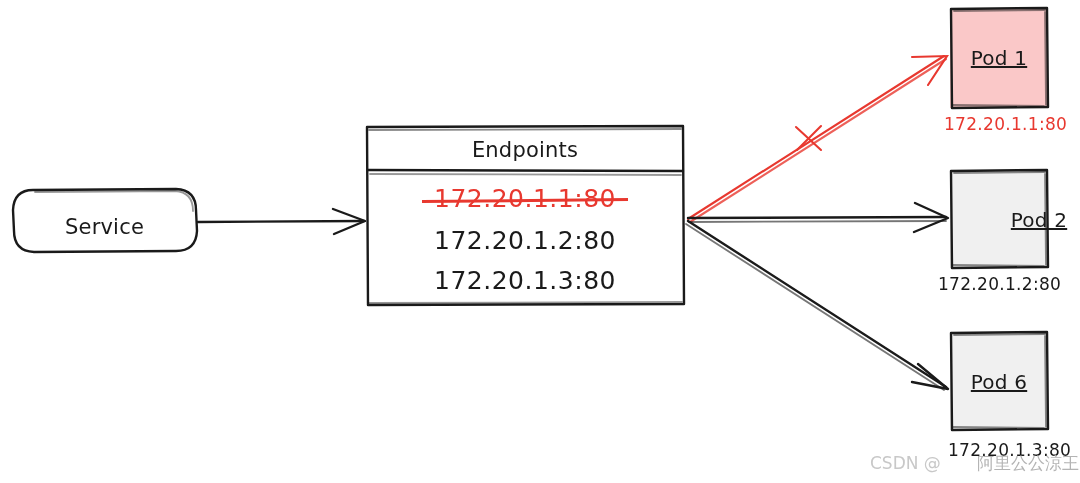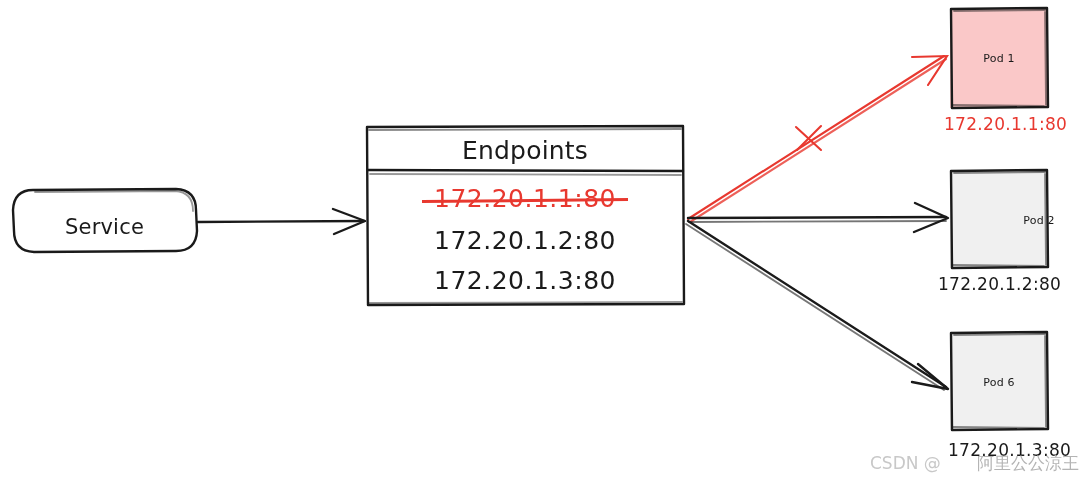--- a/index.html
+++ b/index.html
@@ -42,21 +42,21 @@
     font-size: 21px;
   }
   .endpoints-title {
     left: 366px;
     top: 128px;
     width: 318px;
     height: 44px;
     display: flex;
     align-items: center;
     justify-content: center;
-    font-size: 25px;
+    font-size: 21px;
   }
   .ep-row {
     left: 366px;
     width: 318px;
     height: 30px;
     display: flex;
     align-items: center;
     justify-content: center;
     font-size: 25px;
     letter-spacing: 0.5px;
@@ -76,21 +76,22 @@
     height: 3px;
     background: #e8382f;
     transform: rotate(-0.6deg);
   }
   .pod-text {
     width: 98px;
     height: 100px;
     display: flex;
     align-items: center;
     justify-content: center;
-    font-size: 11px;
+    font-size: 20px;
+    text-decoration: underline;
   }
   .pod1-text { left: 950px; top: 8px; }
   .pod2-text { left: 950px; top: 170px; padding-left: 40px; }
   .pod3-text { left: 950px; top: 332px; }
   .pod-addr {
     font-size: 17px;
     white-space: nowrap;
     letter-spacing: 0.3px;
   }
   .pod1-addr { left: 944px; top: 114px; color: #e8382f; }

